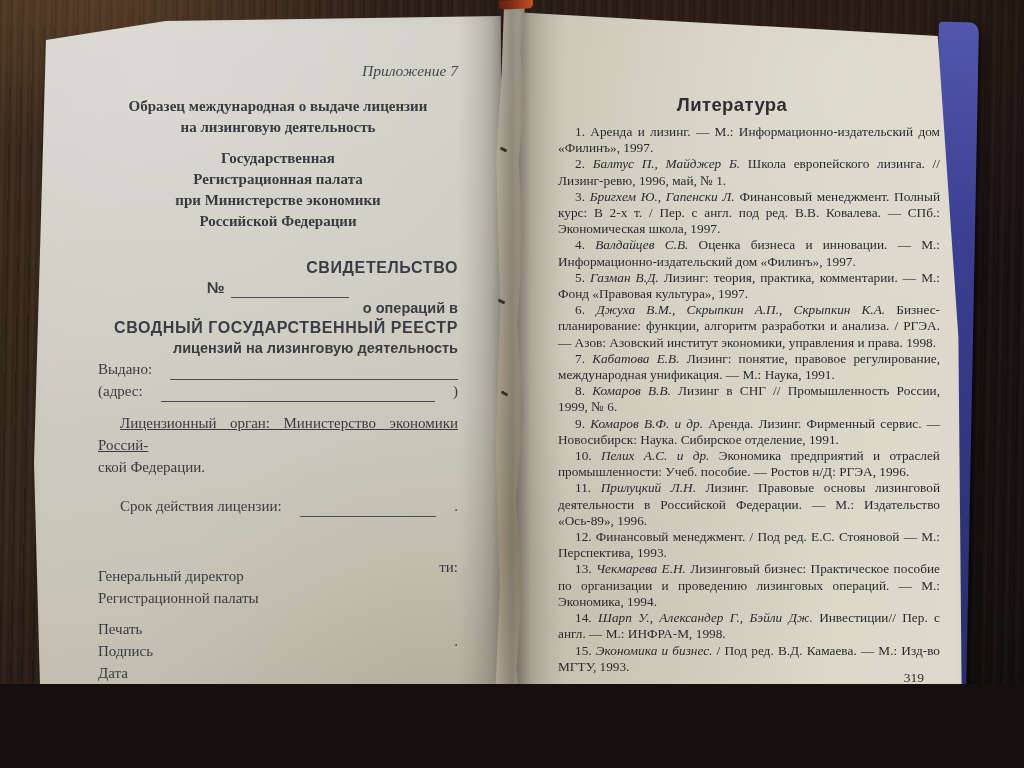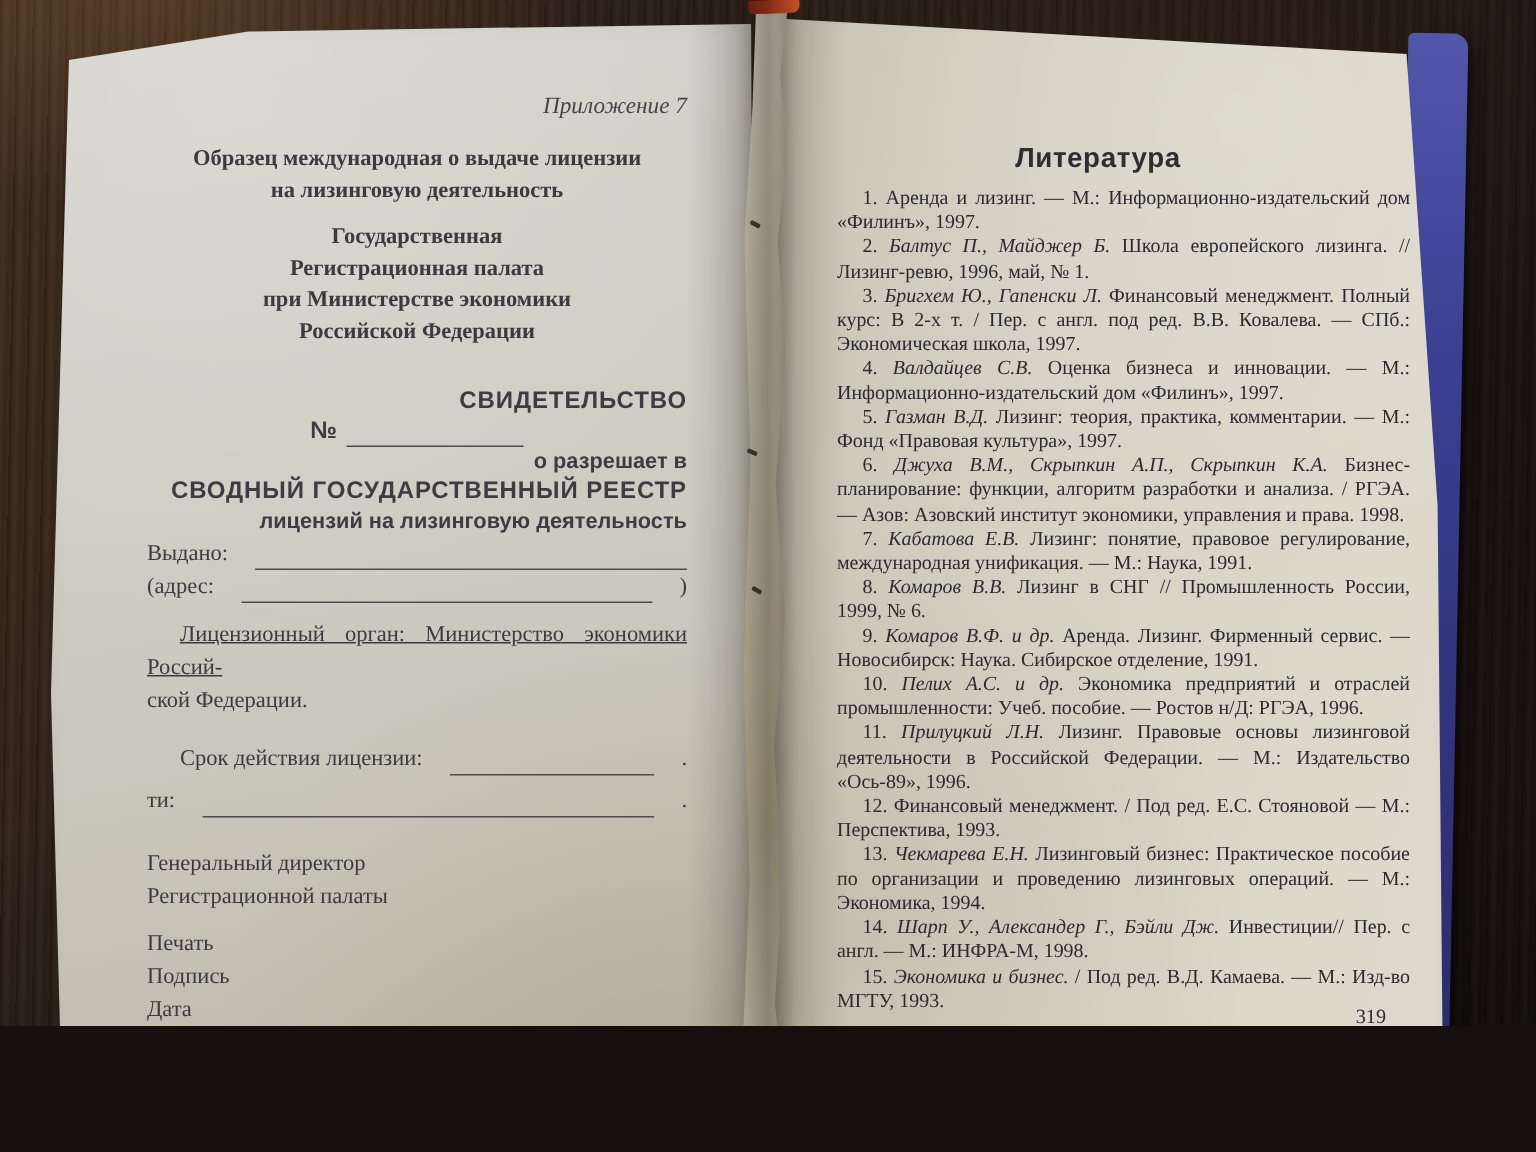--- a/index.html
+++ b/index.html
@@ -71,21 +71,21 @@
   .fieldline{display:flex;align-items:flex-end;gap:18px;}
   .issued{top:342px;}
   .addr{top:364px;}
   .para{text-align:justify;}
   .jline{text-align:justify;text-align-last:justify;}
   .ind{text-indent:22px;text-decoration:underline;}
   .para1{top:396px;}
   .para2{top:442px;}
   .term{top:479px;padding-left:22px;}
   .spec1{top:501px;}
-  .spec2{top:507px;}
+  .spec2{top:540px;flex-direction:column;}
   .signatory{top:549px;white-space:pre-line;}
   .stamps{top:602px;white-space:pre-line;}
   
   .bib-heading{position:absolute;left:40px;right:50px;top:88px;text-align:center;
     font-family:"Liberation Sans",sans-serif;font-weight:bold;font-size:18.5px;letter-spacing:0.4px;color:#2e2d33;}
   .bib-list{position:absolute;left:46px;right:22px;top:118px;margin:0;padding:0;list-style:none;
     font-size:13.3px;line-height:16.2px;text-align:justify;}
   .bib-list li{text-indent:17px;margin:0;}
   .bib-authors{font-style:italic;}
   .pagenum{position:absolute;right:38px;top:664px;font-size:13.5px;color:#2b2a30;}
@@ -114,21 +114,21 @@
 Регистрационная палата
 при Министерстве экономики
 Российской Федерации</div>
 
     <div class="Lb cert">
       <div class="big">СВИДЕТЕЛЬСТВО</div>
       <div class="numline">
         <span class="big">№</span>
         <span class="blank" style="width:118px;"></span>
       </div>
-      <div class="small">о разрешает в</div>
+      <div class="small">о операций в</div>
       <div class="big">СВОДНЫЙ ГОСУДАРСТВЕННЫЙ РЕЕСТР</div>
       <div class="small">лицензий на лизинговую деятельность</div>
     </div>
 
     <div class="Lb fieldline issued">
       <span>Выдано:</span>
       <span class="grow"></span>
     </div>
     <div class="Lb fieldline addr">
       <span>(адрес:</span>

